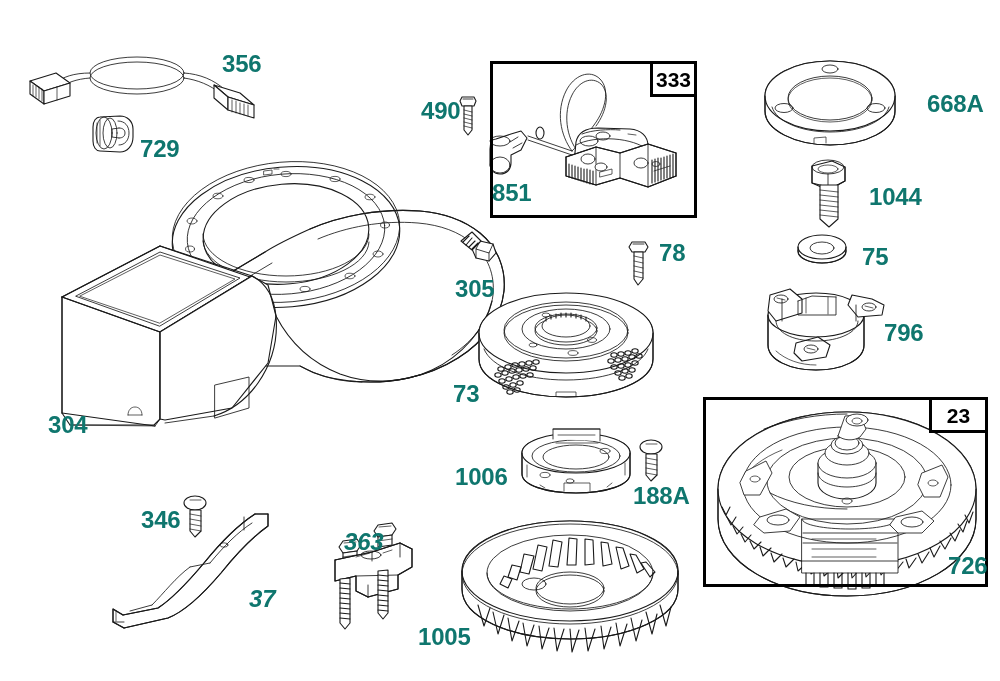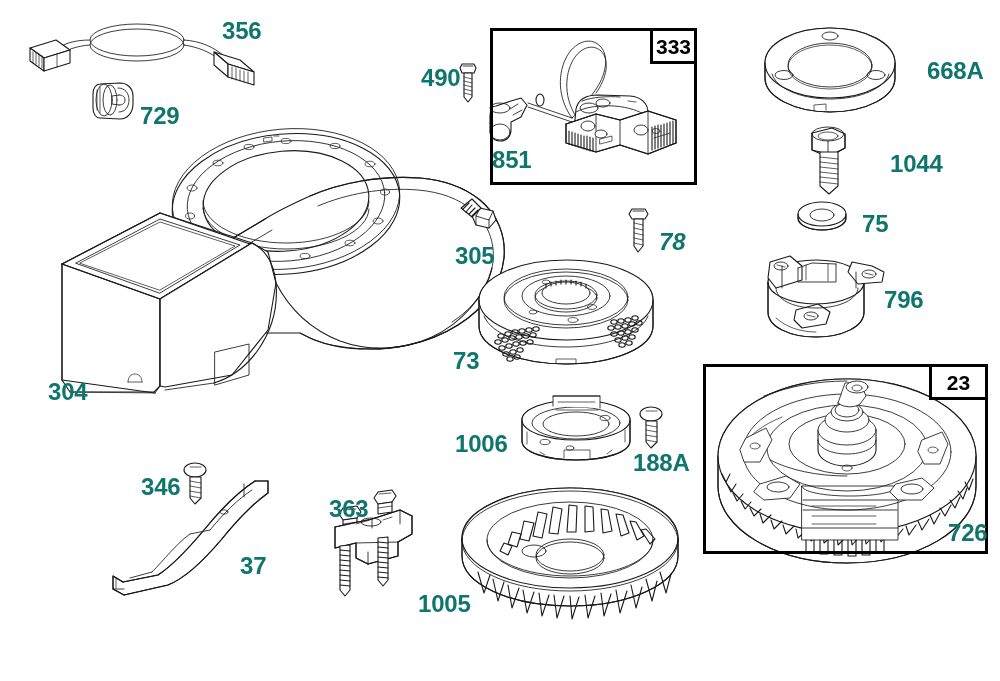--- a/index.html
+++ b/index.html
@@ -11,20 +11,21 @@
   body {
     font-family: "Liberation Sans", sans-serif;
     -webkit-font-smoothing: antialiased;
   }
   #diagram-page {
     position: relative;
     width: 1000px;
     height: 631px;
     background: #ffffff;
     overflow: hidden;
+    margin-top: 33px;
   }
   svg.art {
     position: absolute;
     left: 0;
     top: 0;
     width: 1000px;
     height: 681px;
     overflow: visible;
   }
   .label {
@@ -730,40 +731,40 @@
   <div class="label" style="left:140px; top:104px;">729</div>
 
   <div class="label" style="left:48px; top:380px;">304</div>
 
   <div class="label" style="left:421px; top:66px;">490</div>
 
   <div class="label" style="left:492px; top:148px;">851</div>
 
   <div class="label" style="left:927px; top:59px;">668A</div>
 
-  <div class="label" style="left:890px; top:152px;">1044</div>
+  <div class="label" style="left:869px; top:152px;">1044</div>
 
   <div class="label" style="left:862px; top:212px;">75</div>
 
   <div class="label" style="left:884px; top:288px;">796</div>
 
   <div class="label" style="left:455px; top:244px;">305</div>
 
-  <div class="label" style="left:659px; top:230px;font-style:italic;">78</div>
+  <div class="label" style="left:659px; top:208px;">78</div>
 
   <div class="label" style="left:453px; top:349px;">73</div>
 
   <div class="label" style="left:455px; top:432px;">1006</div>
 
   <div class="label" style="left:633px; top:451px;text-align:right;">188A</div>
 
   <div class="label" style="left:418px; top:592px;">1005</div>
 
   <div class="label" style="left:141px; top:475px;">346</div>
 
-  <div class="label" style="left:240px; top:554px;">37</div>
-
-  <div class="label" style="left:329px; top:497px;">363</div>
+  <div class="label" style="left:249px; top:554px;font-style:italic;">37</div>
+
+  <div class="label" style="left:344px; top:497px;font-style:italic;">363</div>
 
   <div class="label" style="left:948px; top:521px;">726</div>
 
 
 </div>
 
 </body></html>

